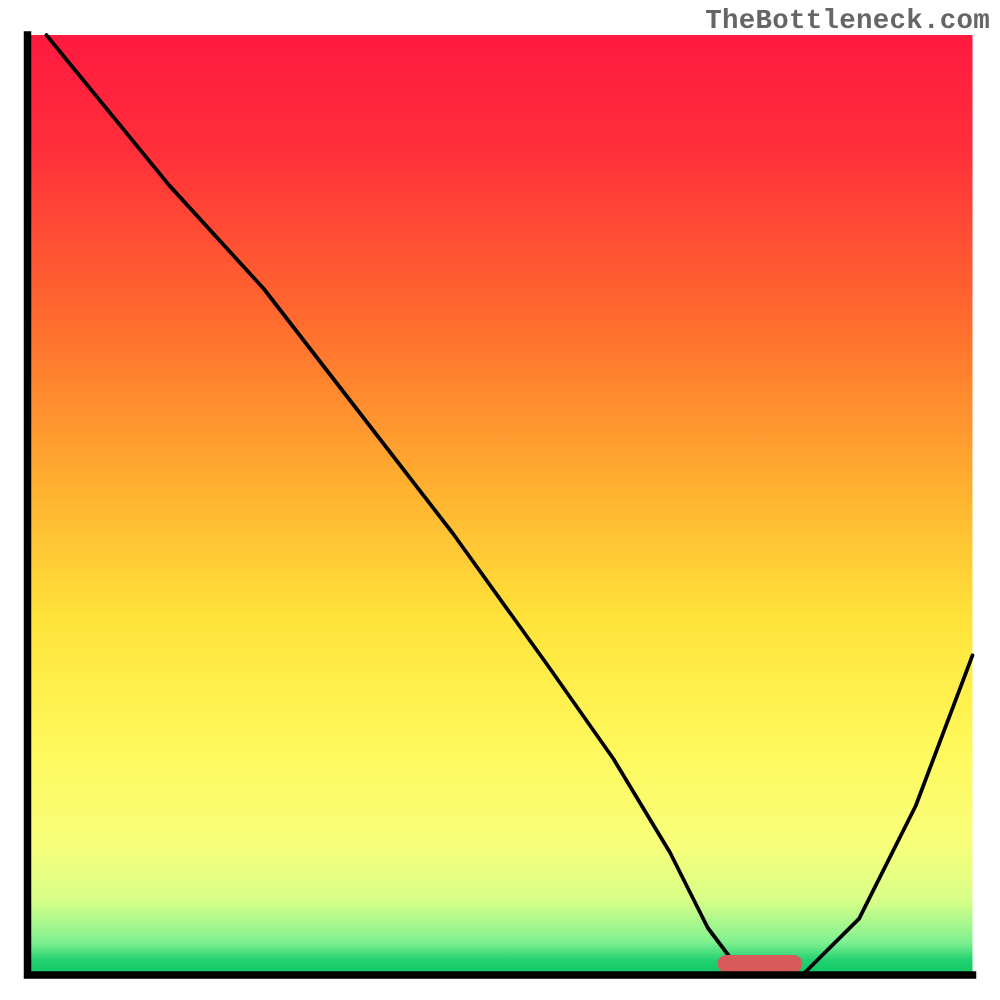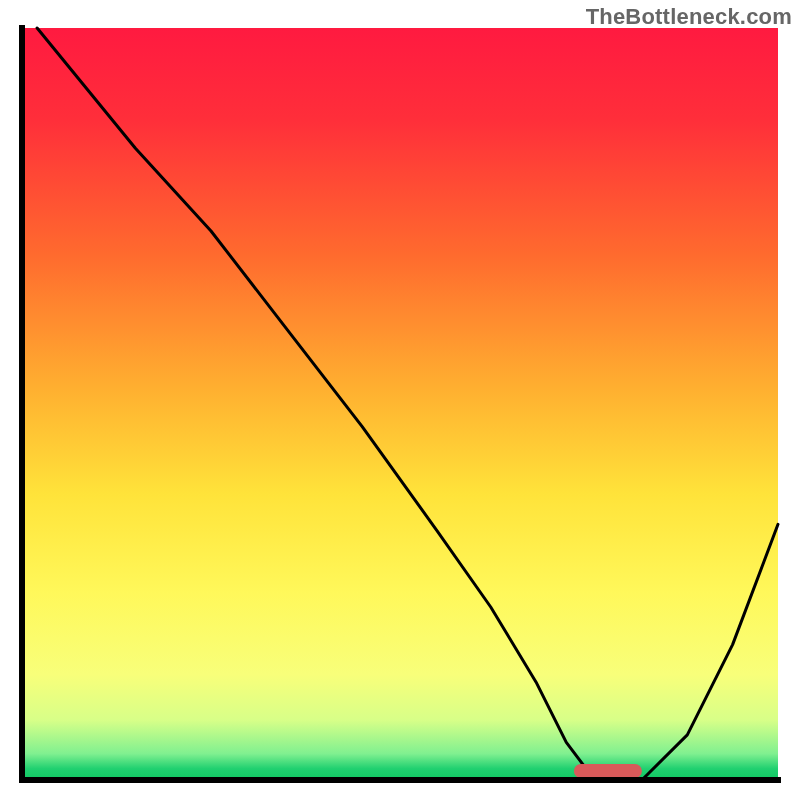--- a/index.html
+++ b/index.html
@@ -15,21 +15,21 @@
     width: 800px;
     height: 800px;
   }
   svg {
     display: block;
   }
   .watermark {
     position: absolute;
     top: 4px;
     right: 8px;
-    font-family: Liberation Sans, sans-serif;
+    font-family: Liberation Mono, monospace;
     font-size: 22px;
     font-weight: bold;
     color: #666666;
     letter-spacing: 0.2px;
     user-select: none;
   }
 </style>
 </head>
 <body>
 

